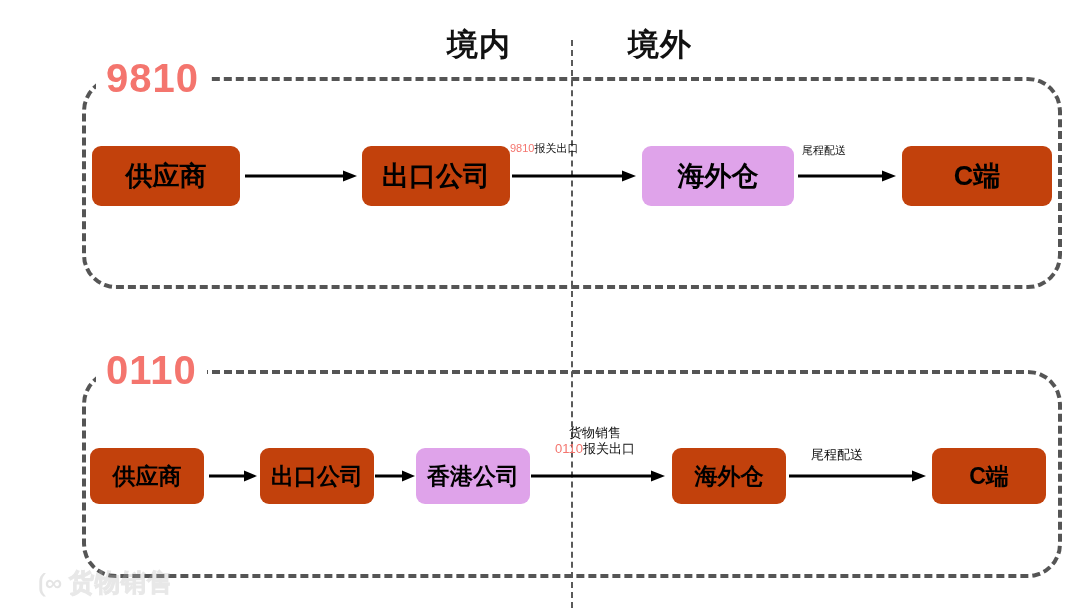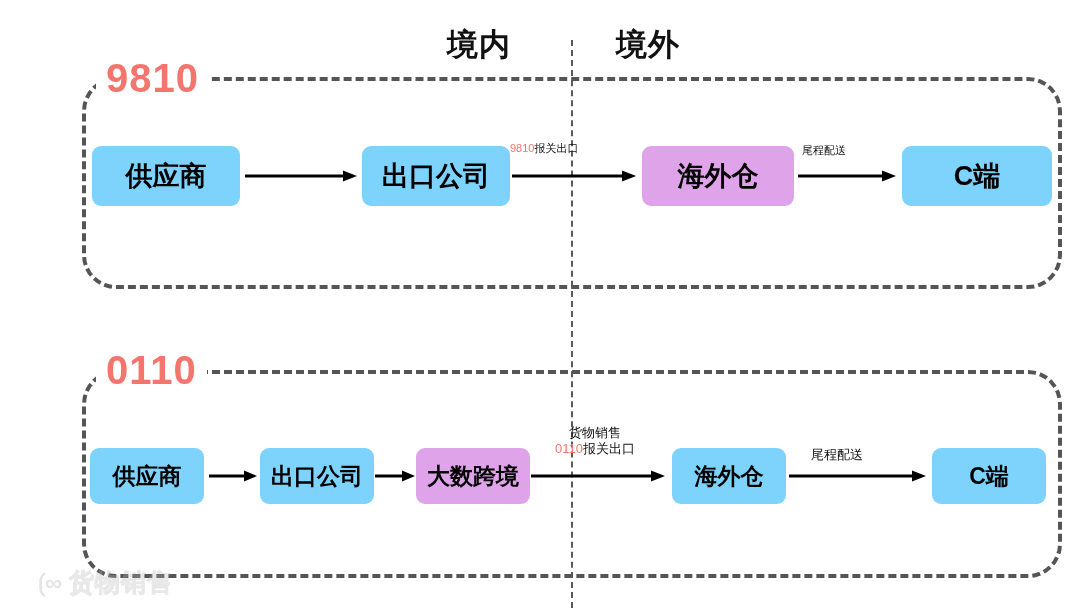--- a/index.html
+++ b/index.html
@@ -9,21 +9,21 @@
     overflow:hidden;position:relative;
   }
   #stage{position:relative;width:1080px;height:460px;margin-left:32px;}
 
   
   .region-label{
     position:absolute;font-size:31px;font-weight:700;color:#111;
     letter-spacing:1px;white-space:nowrap;
   }
   #lbl-domestic{left:415px;top:24px;}
-  #lbl-overseas{left:584px;top:24px;text-align:right;}
+  #lbl-overseas{left:596px;top:24px;text-align:right;}
 
   
   #divider{
     position:absolute;left:539px;top:40px;width:0;height:568px;
     border-left:2.5px dashed #5a5a5a;
   }
 
   
   .group-box{
     position:absolute;
@@ -45,21 +45,21 @@
   #code-0110{left:64px;top:350px;}
 
   
   .node{
     position:absolute;box-sizing:border-box;
     border-radius:9px;
     display:flex;align-items:center;justify-content:center;
     font-weight:700;color:#000000;
     white-space:nowrap;
   }
-  .node.blue{background:#7dd3fc;}
+  .node.blue{background:#c2410c;}
   .node.pink{background:#DFA3EA;}
 
   .row-top .node{height:60px;font-size:27px;}
   .row-bot .node{height:56px;font-size:23px;}
 
   
   #n-t-supplier{left:60px;top:146px;width:148px;}
   #n-t-exporter{left:330px;top:146px;width:148px;}
   #n-t-warehouse{left:610px;top:146px;width:152px;}
   #n-t-consumer{left:870px;top:146px;width:150px;}
@@ -170,21 +170,21 @@
 
     <div class="node blue" id="n-b-exporter">出口公司</div>
 
     <div class="arrow" style="left:343px;top:469px;width:40px;">
       <svg width="40" height="14" viewBox="0 0 40 14">
         <line x1="0" y1="7" x2="29" y2="7" stroke="#000" stroke-width="3"></line>
         <polygon points="40,7 27,1.5 27,12.5" fill="#000"></polygon>
       </svg>
     </div>
 
-    <div class="node pink" id="n-b-hk">大数跨境</div>
+    <div class="node pink" id="n-b-hk">香港公司</div>
 
     <div class="edge-label" id="el-b-sale">
       <div>货物销售</div>
       <div><span class="code">0110</span><span>报关出口</span></div>
     </div>
 
     <div class="arrow" style="left:499px;top:469px;width:134px;">
       <svg width="134" height="14" viewBox="0 0 134 14">
         <line x1="0" y1="7" x2="122" y2="7" stroke="#000" stroke-width="3"></line>
         <polygon points="134,7 120,1.5 120,12.5" fill="#000"></polygon>

